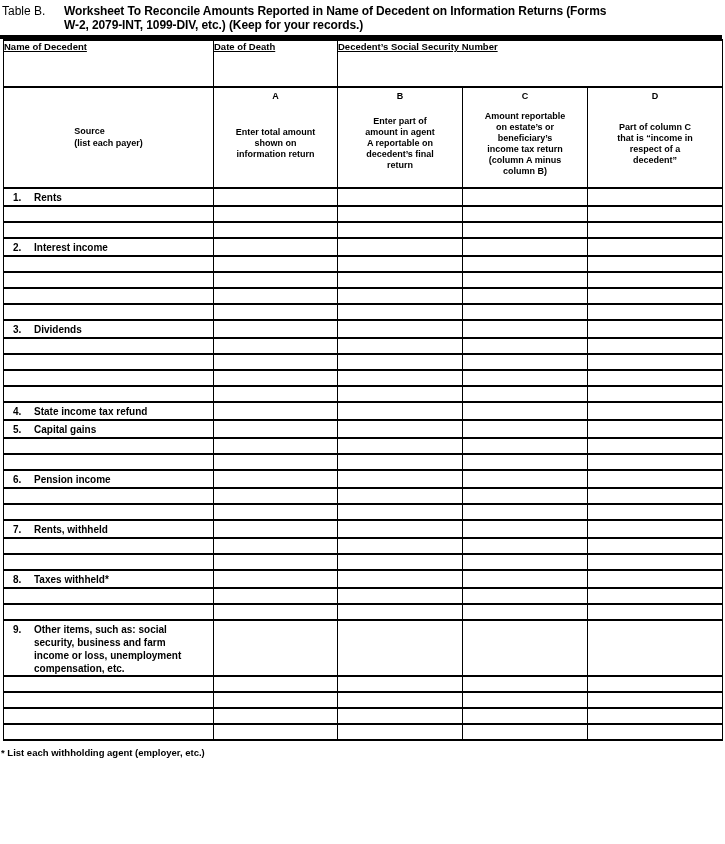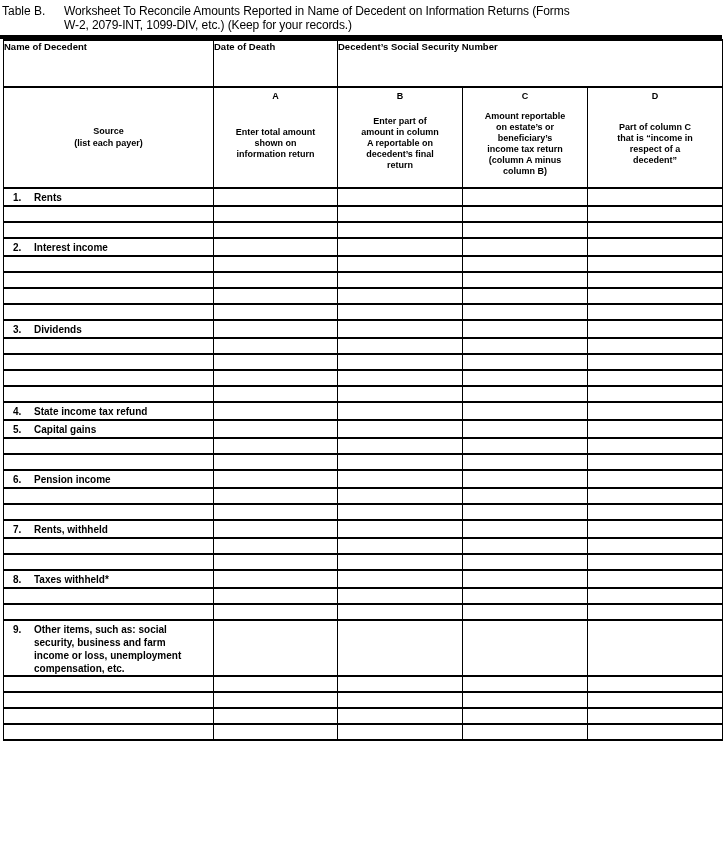--- a/index.html
+++ b/index.html
@@ -8,43 +8,43 @@
     width: 725px; height: 844px;
     background: #ffffff; color: #000000;
     font-family: "Liberation Sans", sans-serif;
     overflow: hidden;
   }
   .page { position: relative; width: 725px; height: 844px; }
 
   
   .title-block { display: flex; padding: 4px 2px 0 2px; font-size: 12px; line-height: 14px; }
   .title-prefix { flex: 0 0 62px; font-weight: normal; }
-  .title-main { font-weight: normal; letter-spacing: -0.1px; }
+  .title-main { font-weight: bold; letter-spacing: -0.1px; }
   .thick-rule { height: 4px; background: #000; margin-top: 3px; width: 722px; }
 
   
   table.worksheet {
     border-collapse: collapse; table-layout: fixed;
     width: 719px; margin-left: 3px;
   }
   table.worksheet td, table.worksheet th {
     border: solid #000; border-width: 2px 1.5px;
     padding: 0; vertical-align: top;
     font-weight: bold; text-align: left;
   }
 
   
-  td.info-cell { height: 47px; font-size: 9.5px; line-height: 11px; padding: 3px 3px 0 4px; white-space: pre-line; }
+  td.info-cell { height: 47px; font-size: 9.5px; line-height: 11px; padding: 3px 3px 0 4px; white-space: pre-line; text-decoration: underline; }
 
   
   th.hdr-cell { height: 101px; }
   .hdr { display: flex; flex-direction: column; height: 97px; text-align: center; font-size: 9px; line-height: 11px; }
   .hdr .letter { flex: 0 0 auto; padding-top: 3px; }
   .hdr .desc { flex: 1 1 auto; display: flex; align-items: center; justify-content: center; white-space: pre-line; padding: 0 2px; }
-  .src-hdr { height: 97px; display: flex; flex-direction: column; align-items: center; justify-content: center; text-align: center; white-space: pre-line; font-size: 9px; line-height: 12px; }
+  .src-hdr { height: 97px; display: flex; flex-direction: column; align-items: center; justify-content: center; text-align: left; white-space: pre-line; font-size: 9px; line-height: 12px; }
 
   
   tr.label-row td, tr.blank-row td { height: 16px; }
   tr.label-row.tall td.src-cell { height: 55px; }
   .row-label { display: flex; font-size: 10px; line-height: 15px; font-weight: bold; padding-top: 1px; }
   .row-label .num { flex: 0 0 30px; padding-left: 9px; }
   .row-label .lbl { flex: 1 1 auto; white-space: pre-line; padding-right: 3px; }
   tr.label-row.tall .row-label { line-height: 13px; padding-top: 2px; }
 
   
@@ -87,21 +87,21 @@
               <span class="letter">A</span>
               <span class="desc">Enter total amount
 shown on
 information return</span>
             </div>
         </th>
         <th class="hdr-cell">
           <div class="hdr">
               <span class="letter">B</span>
               <span class="desc">Enter part of
-amount in column
+amount in agent
 A reportable on
 decedent’s final
 return</span>
             </div>
         </th>
         <th class="hdr-cell">
           <div class="hdr">
               <span class="letter">C</span>
               <span class="desc">Amount reportable
 on estate’s or
@@ -384,14 +384,15 @@
         <tr class="blank-row">
           <td></td>
           <td></td>
           <td></td>
           <td></td>
           <td></td>
         </tr>
       </tbody>
   </table>
 
+  <div class="footnote">* List each withholding agent (employer, etc.)</div>
 
 </div>
 
 </body></html>

